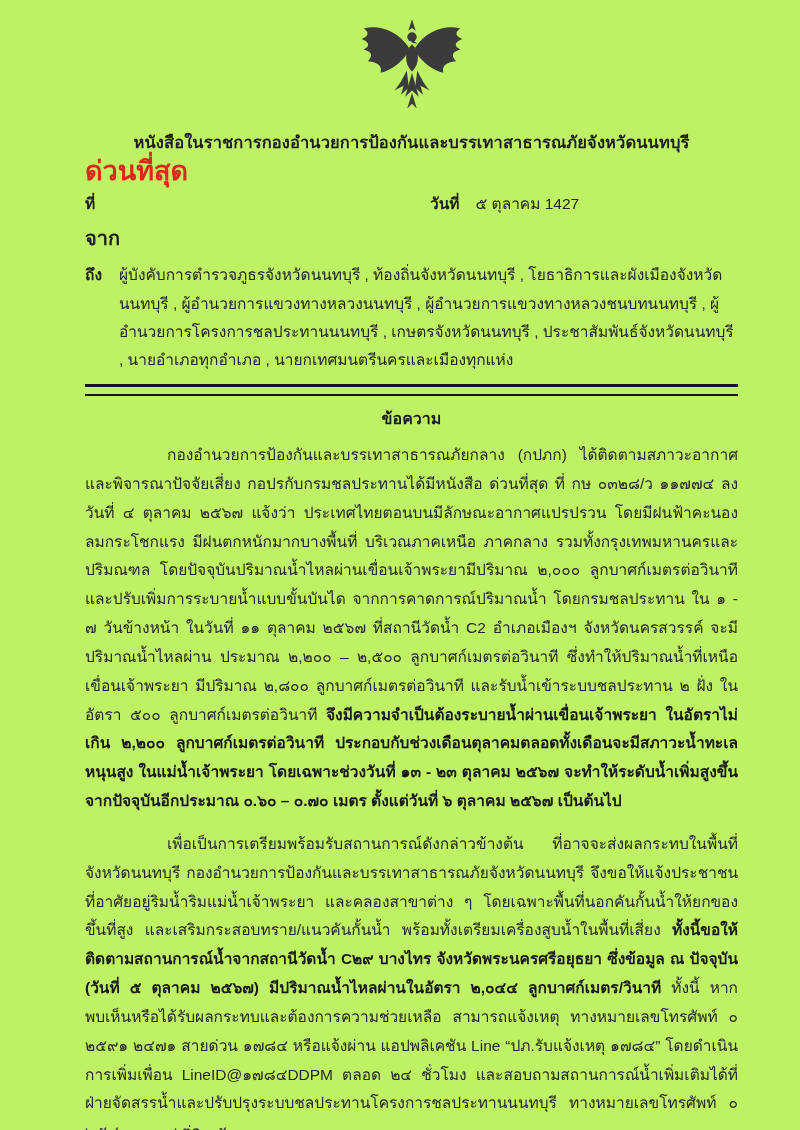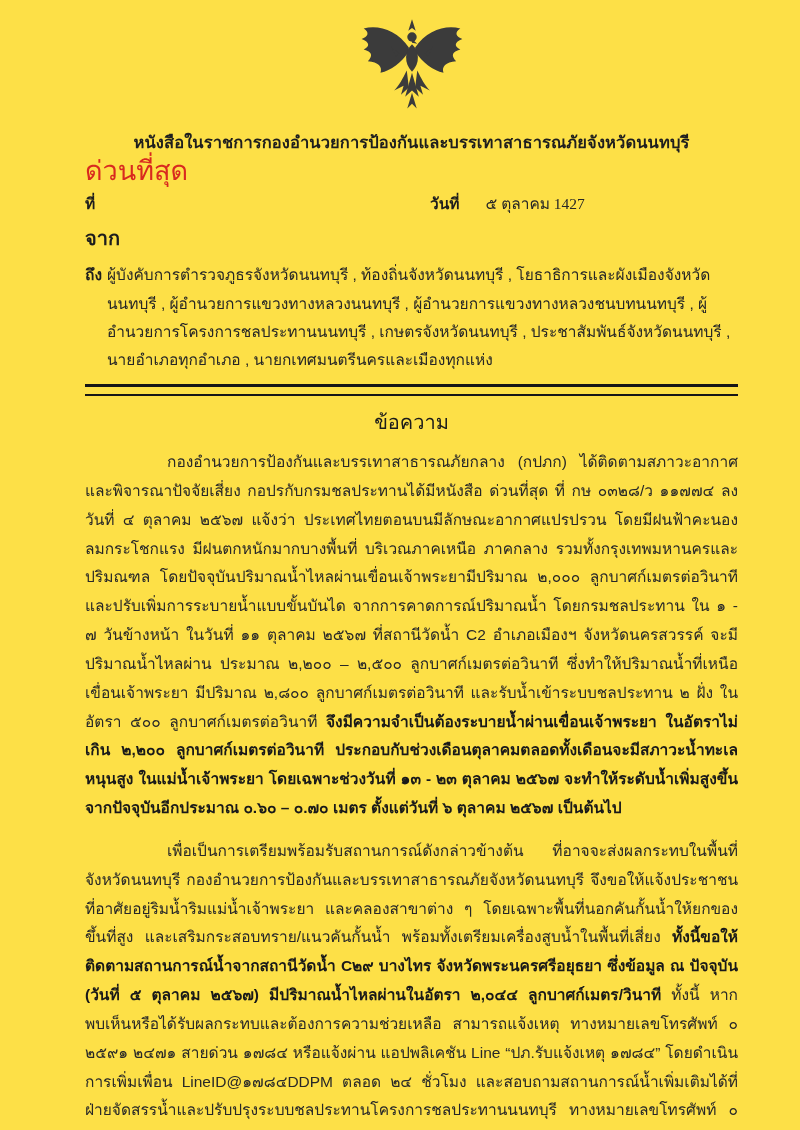--- a/index.html
+++ b/index.html
@@ -4,44 +4,44 @@
 <style>
   html,body{margin:0;padding:0;}
   body{
     width:800px;height:1130px;overflow:hidden;
     background:#f7f6f4;
     font-family:"Liberation Sans","DejaVu Sans",sans-serif;
     color:#262626;
     -webkit-font-smoothing:antialiased;
   }
   .page{
-    position:relative;width:800px;height:1130px;background:#fde047;
+    position:relative;width:800px;height:1130px;background:#bef264;
     box-sizing:border-box;padding:16px 62px 0 85px;
   }
   .emblem-wrap{text-align:center;margin:0 0 2px 0;}
   .doc-title{
     text-align:center;font-weight:bold;font-size:16.5px;letter-spacing:.1px;
     color:#1e1e1e;margin:4px 0 2px 0;
   }
   .urgency{
-    color:#d9291f;font-weight:normal;font-size:27px;line-height:1.05;
+    color:#d9291f;font-weight:bold;font-size:27px;line-height:1.05;
     margin:2px 0 6px 0;
   }
   .ref-line{display:flex;align-items:baseline;font-size:15.5px;margin:2px 0 6px 0;}
   .ref-left{flex:0 0 345px;display:flex;gap:8px;align-items:baseline;}
   .lbl{font-weight:bold;color:#1d1d1d;}
-  .date-part{display:flex;gap:26px;align-items:flex-end;font-family:Liberation Serif, serif;}
+  .date-part{display:flex;gap:16px;align-items:flex-end;}
   .from-line{display:flex;gap:12px;font-size:20px;margin:0 0 7px 0;align-items:baseline;}
-  .to-block{display:flex;font-size:15.5px;line-height:1.82;margin:0 0 10px 0;}
+  .to-block{display:flex;gap:12px;font-size:15.5px;line-height:1.82;margin:0 0 10px 0;}
   .to-block .lbl{flex:0 0 22px;}
   .rule-double{
     height:7px;border-top:3px solid #161616;border-bottom:2px solid #161616;
     margin:2px 0 10px 0;
   }
-  .body-header{text-align:center;font-weight:normal;font-size:20px;margin:2px 0 8px 0;color:#1b1b1b;}
+  .body-header{text-align:center;font-weight:bold;font-size:16px;margin:2px 0 8px 0;color:#1b1b1b;}
   .para{
     font-size:15.5px;line-height:1.86;text-align:justify;color:#282828;
     text-indent:82px;margin:10px 0 14px 0;
   }
   .para b{color:#191919;}
 </style>
 </head>
 <body>
 
 <div class="page">

